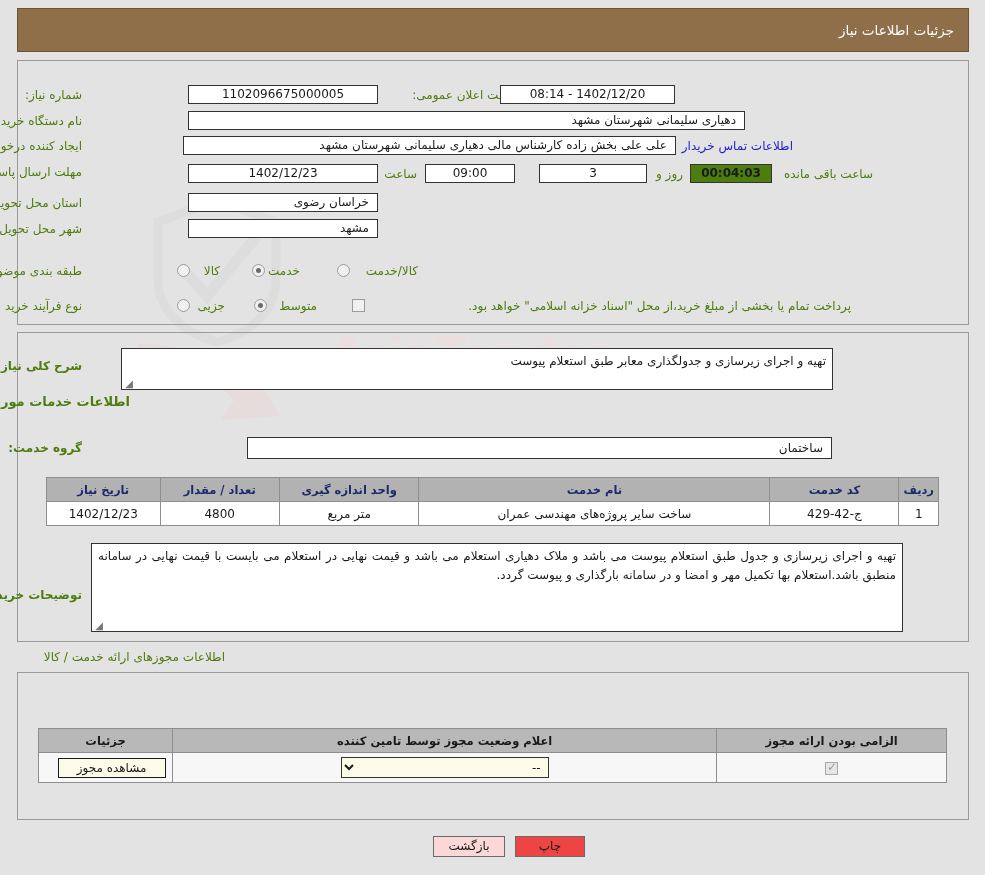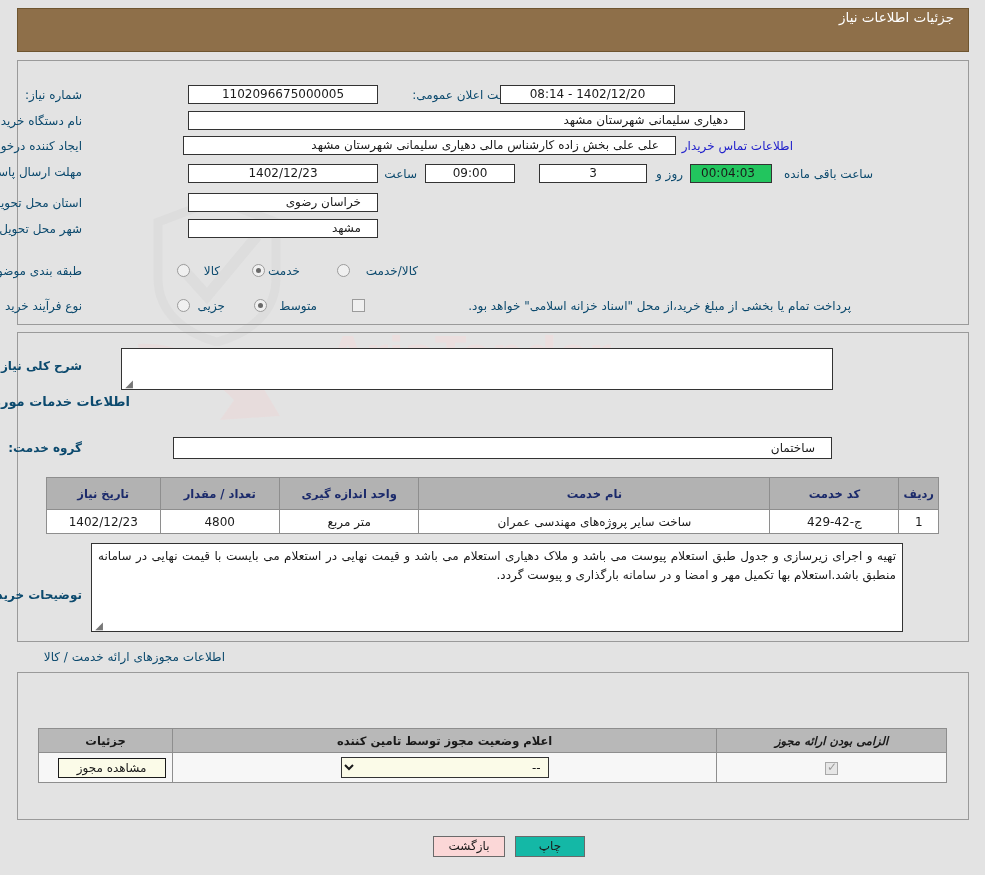--- a/index.html
+++ b/index.html
@@ -59,20 +59,21 @@
   }
 
   
   .titlebar {
     position: absolute;
     left: 17px; top: 8px;
     width: 952px; height: 44px;
     background: #8e6f49;
     border: 1px solid #6e552f;
     display: flex;
+    align-items: center;
     justify-content: flex-start;
     padding: 0 14px;
     z-index: 2;
   }
   .titlebar .title-text {
     color: #ffffff;
     font-size: 13.5px;
   }
 
   
@@ -83,41 +84,41 @@
     z-index: 1;
   }
   .panel-top    { left: 17px; top: 60px;  width: 952px; height: 265px; }
   .panel-mid    { left: 17px; top: 332px; width: 952px; height: 310px; }
   .panel-bottom { left: 17px; top: 672px; width: 952px; height: 148px; }
 
   
   .lbl {
     position: absolute;
     font-size: 12px;
-    color: #0c4a6e;
+    color: #4d7c0f;
     white-space: nowrap;
     z-index: 3;
   }
   .lbl.bold { font-weight: bold; }
   .fld {
     position: absolute;
     background: #ffffff;
     border: 1px solid #333333;
     height: 19px;
     line-height: 17px;
     font-size: 12px;
-    padding: 0 16px;
+    padding: 0 8px;
     color: #1a1a1a;
     overflow: hidden;
     white-space: nowrap;
     z-index: 3;
   }
   .fld.center { text-align: center; }
   .fld.right  { text-align: right; }
-  .fld.cream  { background: #22c55e; }
+  .fld.cream  { background: #4d7c0f; font-weight: bold; }
   .link {
     position: absolute;
     color: #2222cc;
     font-size: 12px;
     cursor: pointer;
     white-space: nowrap;
     z-index: 3;
     margin-left: 40px;
   }
 
@@ -174,21 +175,21 @@
     font-size: 12px;
     z-index: 3;
     background: #ffffff;
   }
   table.dt th {
     background: #b2b2b2;
     color: #1b2a6b;
     font-weight: bold;
     font-size: 11.5px;
     border: 1px solid #8e8e8e;
-    height: 32px;
+    height: 24px;
     padding: 2px 4px;
     text-align: center;
     white-space: nowrap;
   }
   table.dt td {
     background: #ffffff;
     border: 1px solid #8e8e8e;
     height: 24px;
     padding: 2px 4px;
     text-align: center;
@@ -267,21 +268,21 @@
     border: 1px solid #6a6a6a;
     font-family: "DejaVu Sans", "Liberation Sans", sans-serif;
     font-size: 12px;
     color: #1a1a1a;
     height: 21px;
     line-height: 19px;
     text-align: center;
     cursor: pointer;
     z-index: 3;
   }
-  .btn-print  { background: #14b8a6; left: 515px; top: 836px; width: 70px; }
+  .btn-print  { background: #ef4444; left: 515px; top: 836px; width: 70px; }
   .btn-back   { background: #fbd7d7; left: 425px; top: 836px; width: 72px; margin-left: 8px; }
 </style>
 </head>
 <body>
 
 <div id="page">
 
   <svg class="watermark wm-shield" viewBox="0 0 135 150">
     <path d="M67 4 L126 26 L126 82 C126 116 100 137 67 146 C34 137 8 116 8 82 L8 26 Z" fill="none" stroke="#d9d9d9" stroke-width="9"></path>
     <path d="M30 70 L57 100 L107 40" fill="none" stroke="#d9d9d9" stroke-width="11"></path>
@@ -337,27 +338,28 @@
   <div class="lbl" style="right:760px; top:299px;">جزیی</div>
   <div class="radio on" style="right:718px; top:299px;"></div>
   <div class="lbl" style="right:668px; top:299px;">متوسط</div>
   <div class="chk" style="right:620px; top:299px;"></div>
   <div class="lbl" style="right:134px; top:299px;">پرداخت تمام یا بخشی از مبلغ خرید،از محل "اسناد خزانه اسلامی" خواهد بود.</div>
 
   <div class="panel panel-mid"></div>
 
   <div class="lbl bold" style="right:903px; top:359px;">شرح کلی نیاز:</div>
   <div class="ta" style="right:152px; top:348px; width:712px; height:42px; text-align:right;">
+    <span>تهیه و اجرای زیرسازی و جدولگذاری معابر طبق استعلام پیوست</span>
     <span class="grip">◢</span>
   </div>
 
   <div class="lbl bold" style="right:855px; top:394px; font-size:13px;">اطلاعات خدمات مورد نیاز</div>
 
   <div class="lbl bold" style="right:903px; top:441px;">گروه خدمت:</div>
-  <div class="fld right" style="right:153px; top:437px; width:659px; height:22px; line-height:20px;">ساختمان</div>
+  <div class="fld right" style="right:153px; top:437px; width:585px; height:22px; line-height:20px;">ساختمان</div>
 
   <table class="dt" style="right:46px; top:477px; width:893px;">
     <thead>
       <tr>
         <th style="width:34px;">ردیف</th>
         <th style="width:130px;">کد خدمت</th>
         <th style="width:355px;">نام خدمت</th>
         <th style="width:140px;">واحد اندازه گیری</th>
         <th style="width:120px;">تعداد / مقدار</th>
         <th style="width:114px;">تاریخ نیاز</th>
@@ -380,21 +382,21 @@
     <span>تهیه و اجرای زیرسازی و جدول طبق استعلام پیوست می باشد و ملاک دهیاری استعلام می باشد و قیمت نهایی در استعلام می بایست با قیمت نهایی در سامانه منطبق باشد.استعلام بها تکمیل مهر و امضا و در سامانه بارگذاری و پیوست گردد.</span>
     <span class="grip">◢</span>
   </div>
 
   <div class="lbl" style="right:760px; top:650px;">اطلاعات مجوزهای ارائه خدمت / کالا</div>
   <div class="panel panel-bottom"></div>
 
   <table class="pt" style="right:38px; top:728px; width:909px;">
     <thead>
       <tr>
-        <th style="width:228px;font-style:italic;">الزامی بودن ارائه مجوز</th>
+        <th style="width:228px;">الزامی بودن ارائه مجوز</th>
         <th style="width:540px;">اعلام وضعیت مجوز توسط تامین کننده</th>
         <th style="width:116px;">جزئیات</th>
       </tr>
     </thead>
     <tbody>
       <tr>
         <td>
           <span class="chk-ro"></span>
         </td>
         <td>

